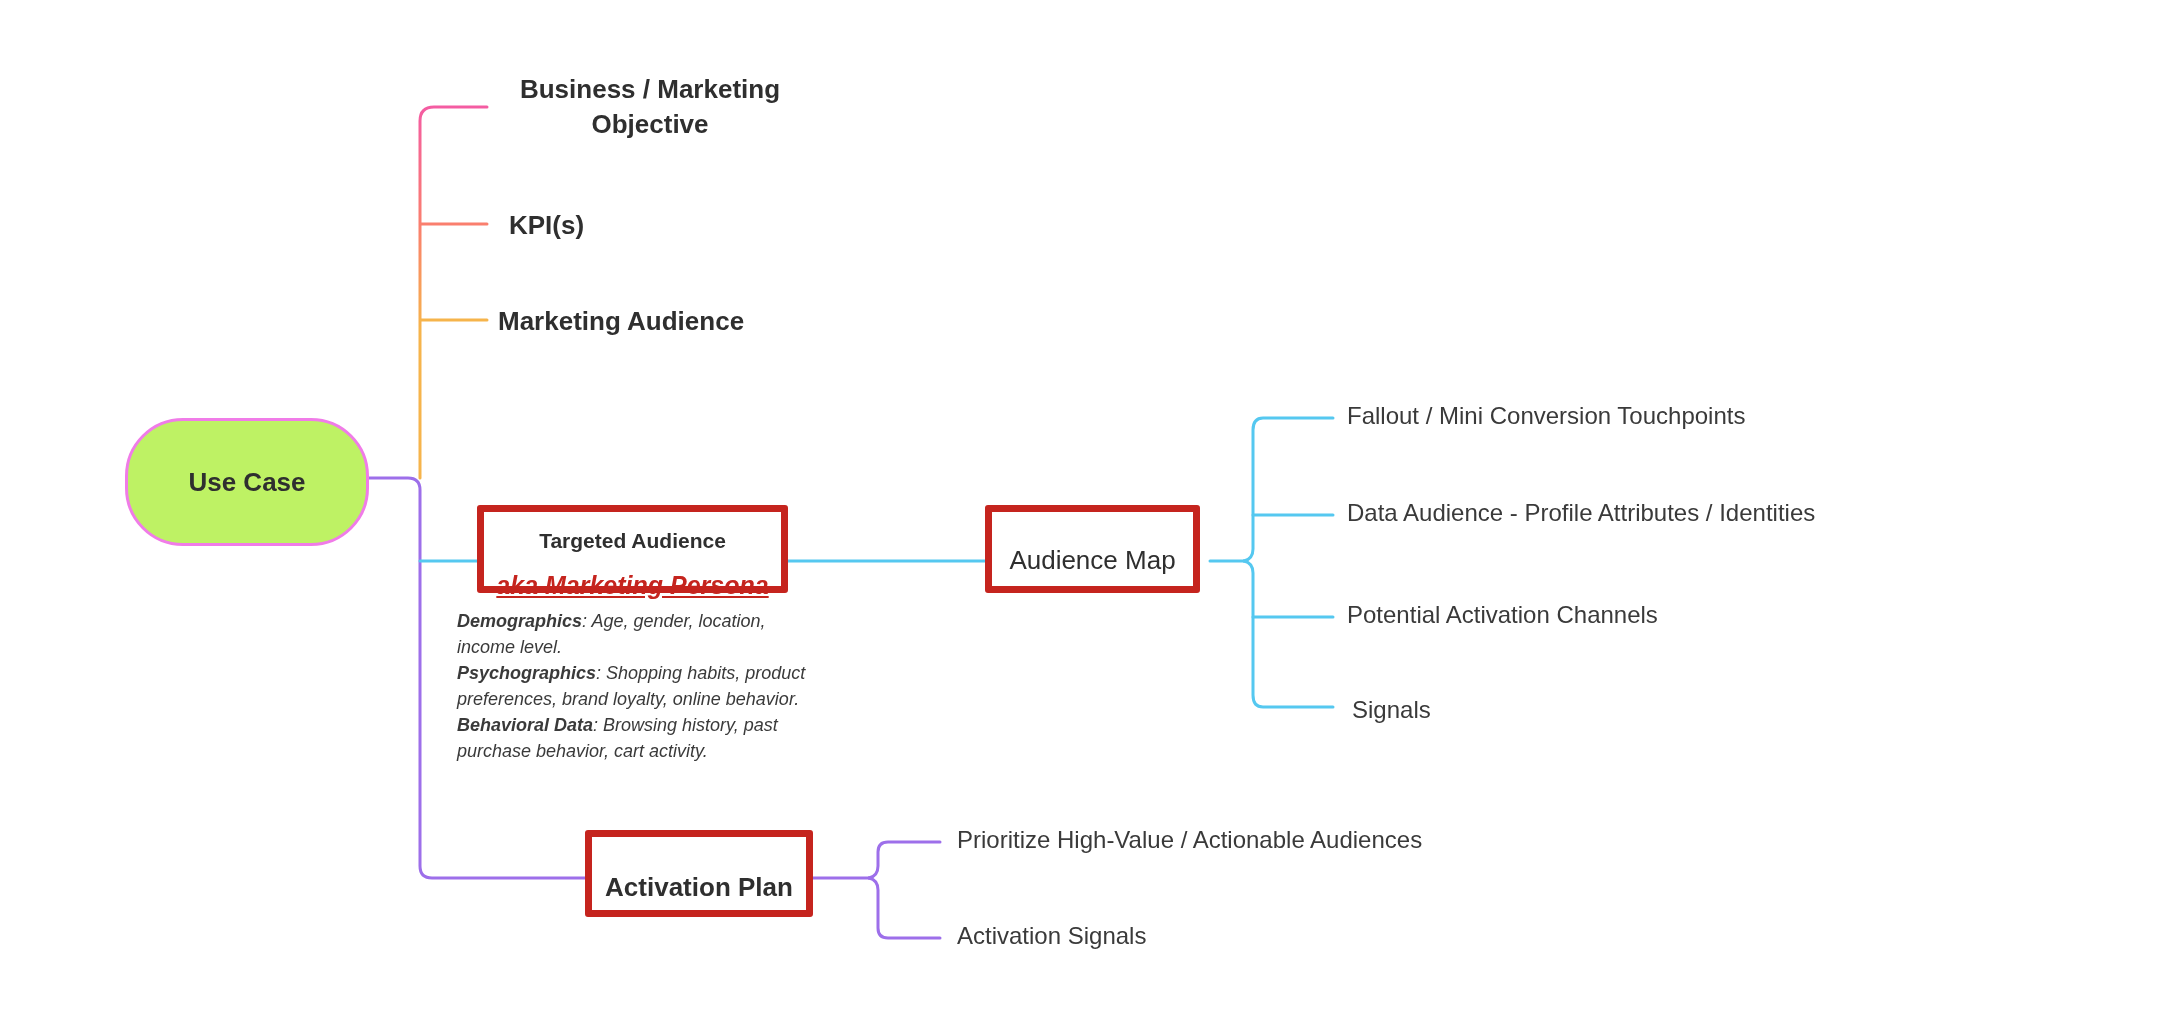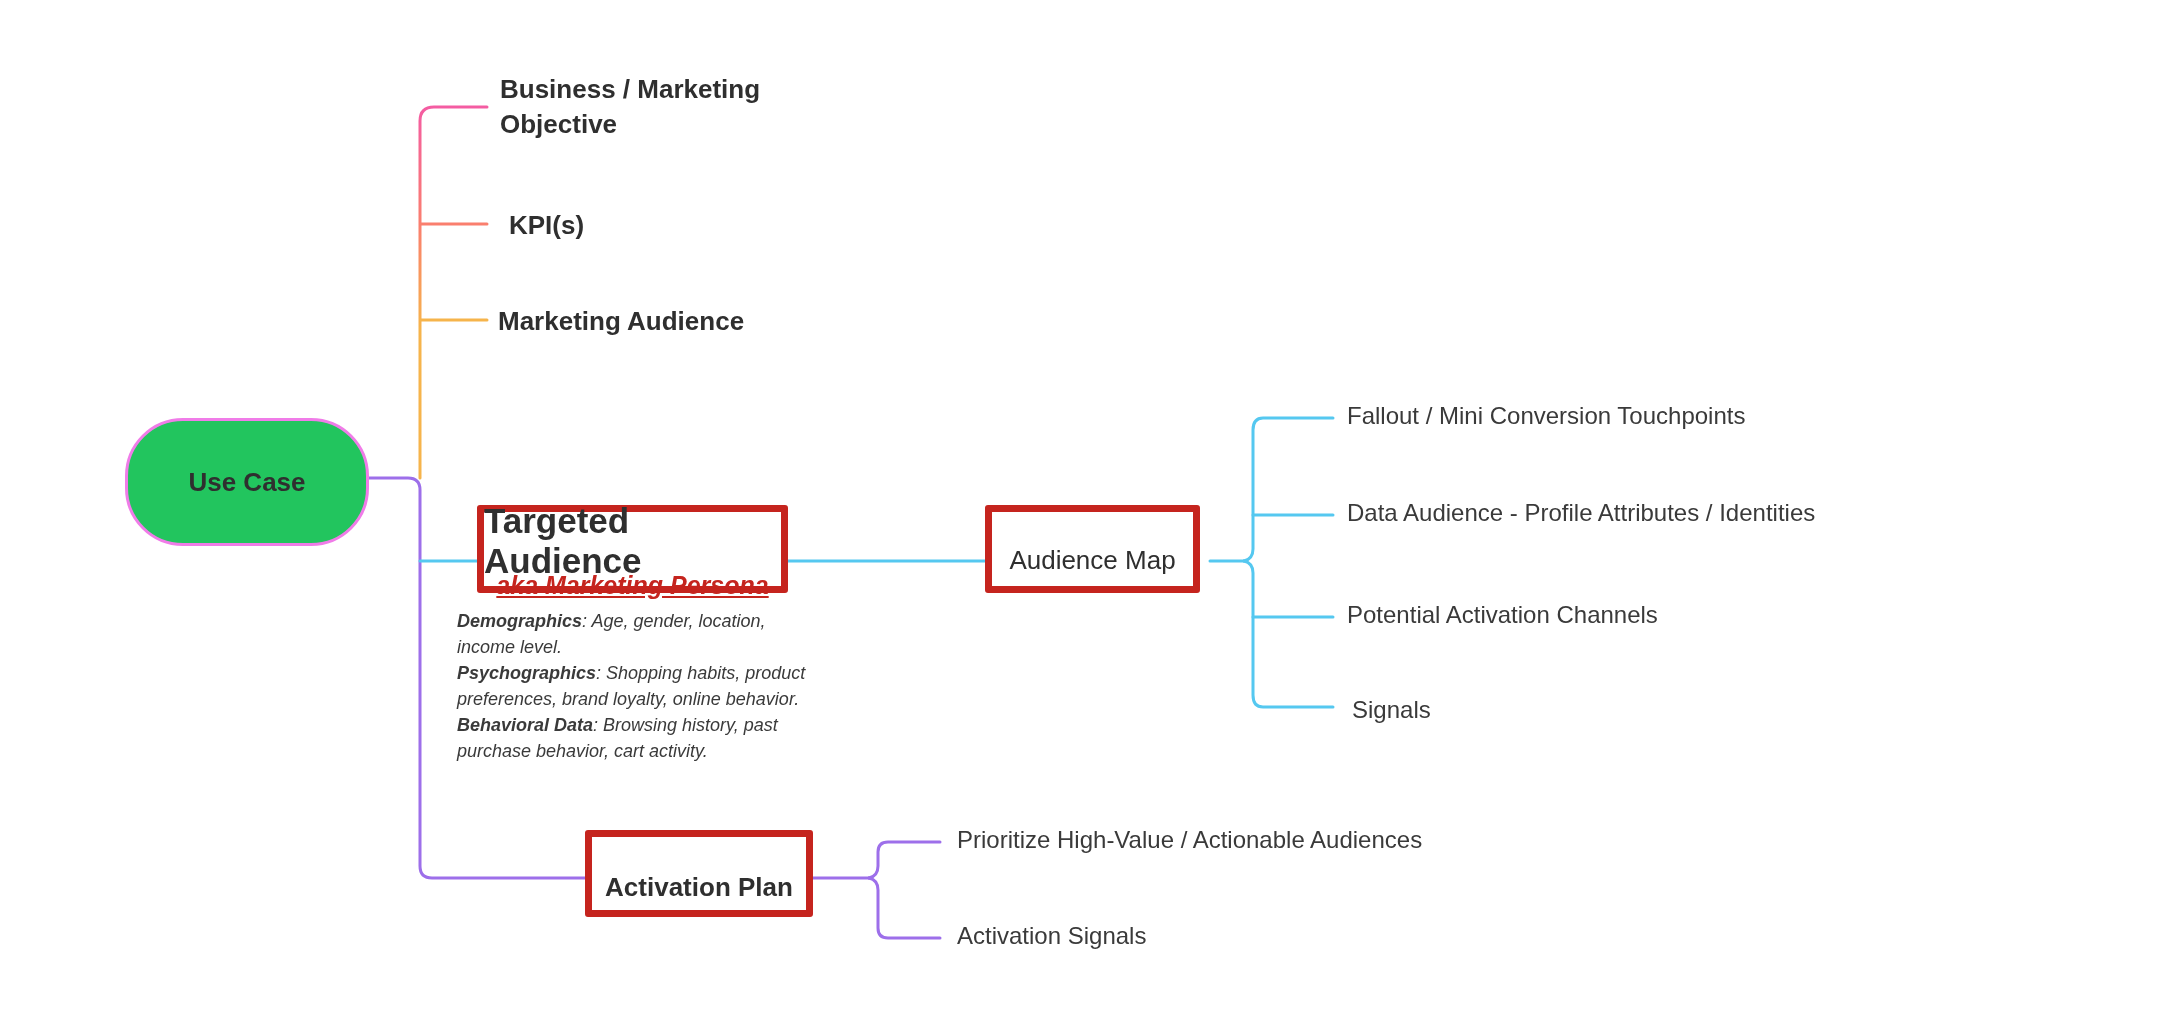--- a/index.html
+++ b/index.html
@@ -14,36 +14,36 @@
   .stop-coral{stop-color:var(--coral,#FA7F6E);}
   .stop-amber{stop-color:var(--amber,#F6B44B);}
   .wire-coral{stroke:var(--coral,#FA7F6E);}
   .wire-amber{stroke:var(--amber,#F6B44B);}
   .wire-cyan{stroke:var(--cyan,#55C8F0);}
   .wire-purple{stroke:var(--purple,#9D6FEA);}
 
   .abs{position:absolute;}
   .root-node{
     left:125px;top:418px;width:238px;height:122px;z-index:3;
-    background:#22c55e;border:3px solid var(--magenta,#F07CE8);border-radius:58px;
+    background:#bef264;border:3px solid var(--magenta,#F07CE8);border-radius:58px;
     display:flex;align-items:center;justify-content:center;
     font-weight:bold;font-size:26px;
   }
   .branch-label{font-weight:bold;font-size:26px;line-height:1.35;z-index:2;}
-  .biz{left:500px;top:72px;width:300px;}
+  .biz{left:500px;top:72px;width:300px;text-align:center;}
   .kpi{left:509px;top:208px;}
   .strategy{left:498px;top:304px;}
 
   .red-box{
     background:#ffffff;border:7px solid var(--boxred,#C5241E);border-radius:3px;
     z-index:3;display:flex;align-items:center;justify-content:center;
     box-sizing:border-box;
   }
   .ta-box{left:477px;top:505px;width:311px;height:88px;}
-  .ta-title{font-weight:bold;font-size:35px;margin-top:-16px;}
+  .ta-title{font-weight:bold;font-size:21px;margin-top:-16px;}
   .ta-sub{
     position:absolute;left:0;right:0;bottom:-14px;text-align:center;
     color:var(--boxred,#C5241E);font-weight:bold;font-style:italic;
     text-decoration:underline;font-size:25px;white-space:nowrap;
   }
   .am-box{left:985px;top:505px;width:215px;height:88px;padding-top:22px;font-size:26px;}
   .ap-box{left:585px;top:830px;width:228px;height:87px;padding-top:28px;font-weight:bold;font-size:26px;}
 
   .details{
     left:457px;top:608px;width:362px;z-index:2;

